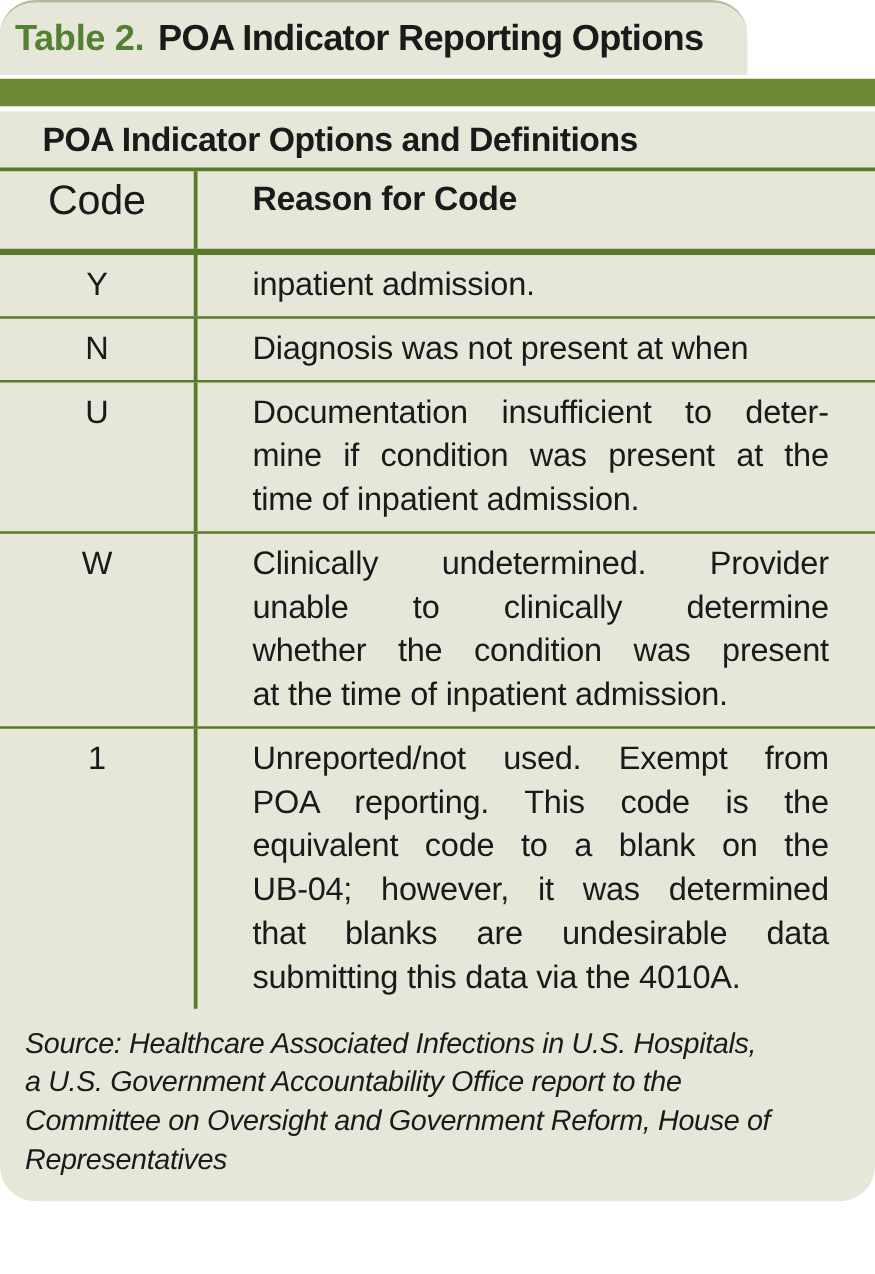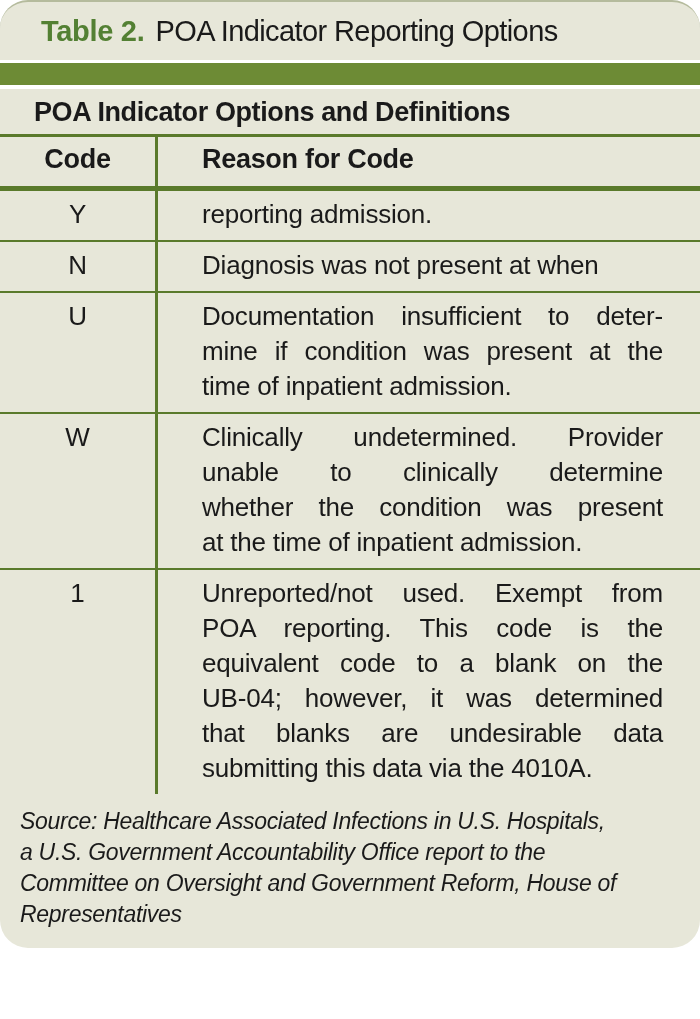--- a/index.html
+++ b/index.html
@@ -17,40 +17,40 @@
     color: var(--text);
   }
   .page {
     width: 700px;
     height: 1019px;
     overflow: hidden;
     background: #ffffff;
   }
   
   .title-panel {
-    width: 700px;
+    width: 598px;
     height: 60px;
     background: var(--panel-bg);
     border-top: 2px solid #b5bb9d;
     border-radius: 28px 28px 0 0;
     display: flex;
     align-items: center;
-    padding-left: 41px;
+    padding-left: 12px;
     margin-bottom: 3px;
   }
   .title-panel .t-green {
     color: var(--title-green);
     font-weight: bold;
     font-size: 29px;
     letter-spacing: -0.3px;
     margin-right: 11px;
   }
   .title-panel .t-black {
     color: var(--text);
-    font-weight: normal;
+    font-weight: bold;
     font-size: 29px;
     letter-spacing: -0.6px;
   }
   
   .green-band {
     width: 700px;
     height: 22px;
     background: var(--band-green);
     margin-bottom: 4px;
   }
@@ -77,24 +77,24 @@
     font-size: 26px;
     line-height: 35px;
     padding-top: 6px;
     padding-bottom: 8px;
     letter-spacing: -0.2px;
   }
   .header-row {
     border-bottom: 5px solid var(--rule-green);
   }
   .header-row .code-cell {
-    font-weight: bold;
-    font-size: 27px;
+    font-weight: normal;
+    font-size: 33px;
     padding-top: 5px;
-    padding-bottom: 9px;
+    padding-bottom: 22px;
   }
   .header-row .reason-head {
     flex: 1;
     font-weight: bold;
     font-size: 27px;
     line-height: 35px;
     letter-spacing: -0.3px;
     padding: 5px 21px 6px 44px;
   }
   .data-row + .data-row { border-top: 2px solid var(--rule-green); }
@@ -140,21 +140,21 @@
     <div class="section-header">POA Indicator Options and Definitions</div>
 
     <div class="row header-row">
       <div class="code-cell">Code</div>
       <div class="reason-head">Reason for Code</div>
     </div>
 
     <div class="row data-row">
       <div class="code-cell">Y</div>
       <div class="reason-cell">
-          <div class="line">reporting admission.</div>
+          <div class="line">inpatient admission.</div>
         </div>
     </div>
 
     <div class="row data-row">
       <div class="code-cell">N</div>
       <div class="reason-cell">
           <div class="line">Diagnosis was not present at when</div>
         </div>
     </div>
 

